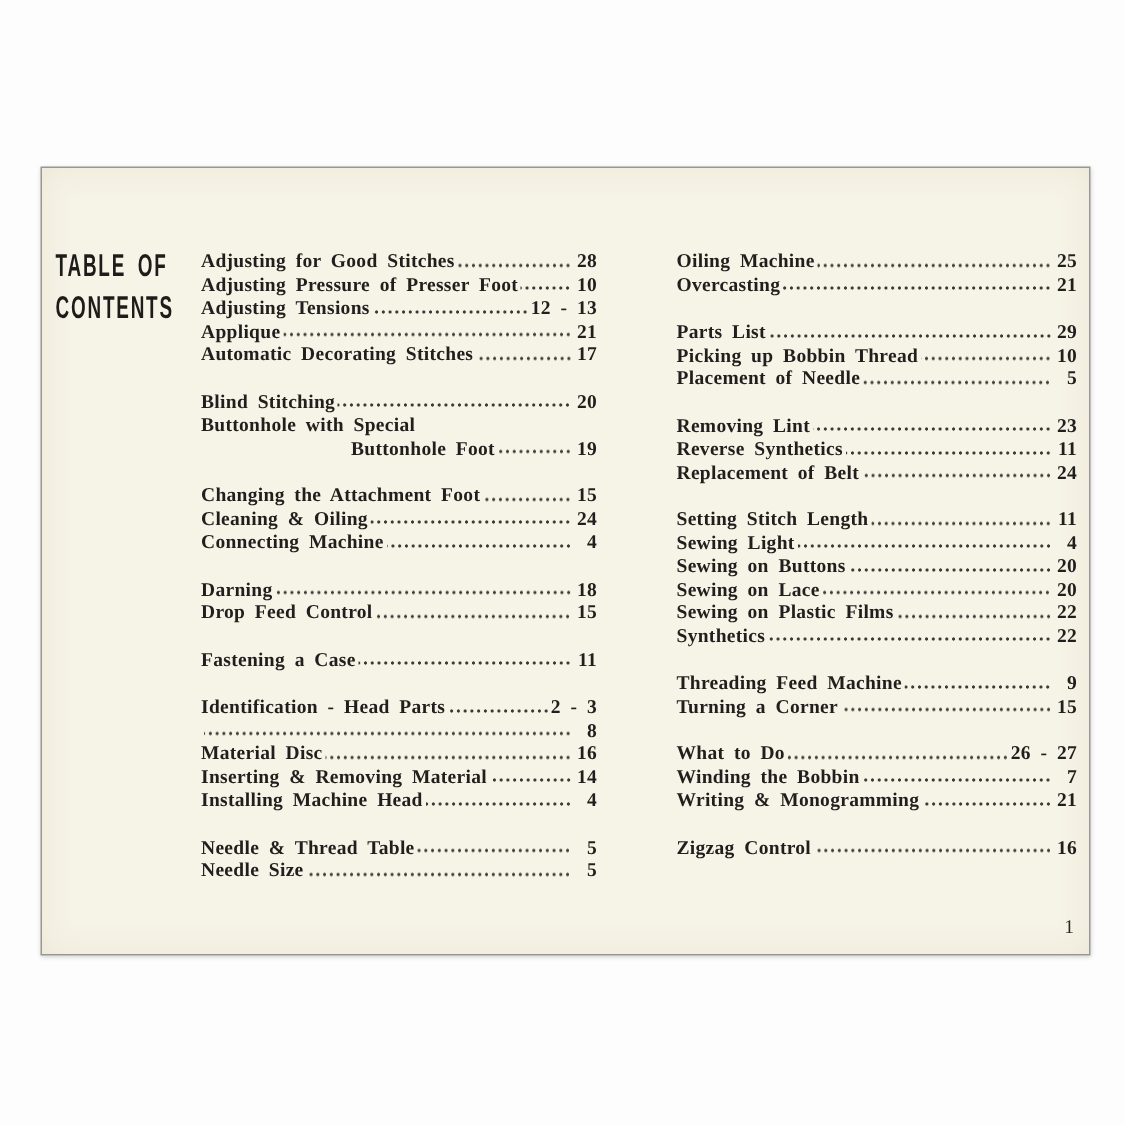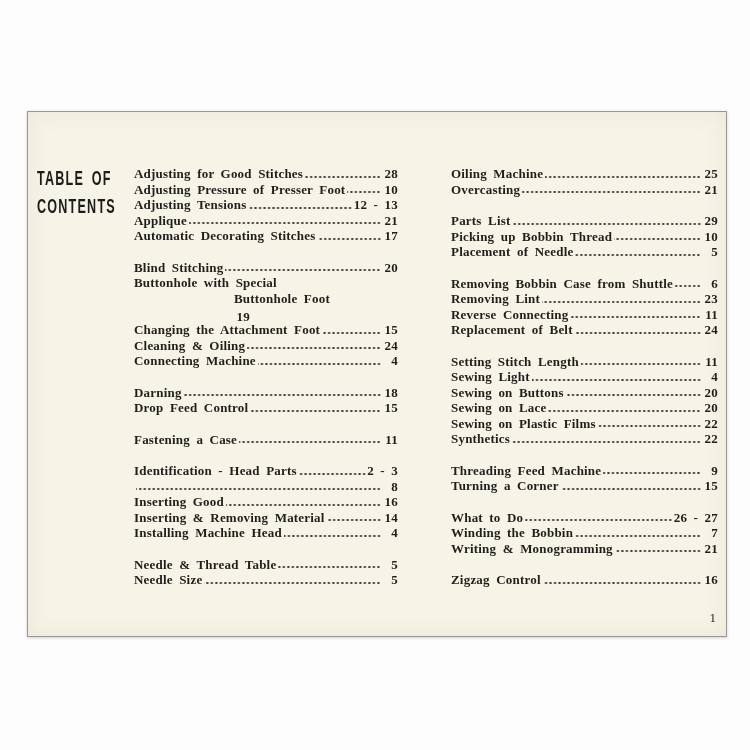--- a/index.html
+++ b/index.html
@@ -43,26 +43,26 @@
     font-size:13px;
     letter-spacing:0.2px;
     word-spacing:3px;
   }
   .col-left{left:106px;width:264px;}
   .col-right{left:423px;width:267px;}
   .group{margin-bottom:16px;}
   .group:last-child{margin-bottom:0;margin-top:12px;}
   .row{
     display:flex;
-    align-items:flex-start;
+    align-items:flex-end;
     height:15.5px;
     line-height:15.5px;
     white-space:nowrap;
   }
-  .row.indent{padding-left:100px;flex-direction:column;}
+  .row.indent{padding-left:100px;}
   .t{flex:0 0 auto;}
   .dots{
     flex:1 1 0;
     min-width:4px;
     align-self:flex-end;
     height:4px;
     margin:0 1px 3px 2px;
     background-image:radial-gradient(circle, #3c3a36 0.9px, rgba(0,0,0,0) 1.25px);
     background-size:4.5px 4px;
     background-repeat:repeat-x;
@@ -173,21 +173,21 @@
           <div class="row">
             <span class="t">Identification - Head Parts</span>
             <span class="dots"></span>
             <span class="p">2 - 3</span>
           </div>
           <div class="row">
             <span class="dots"></span>
             <span class="p">8</span>
           </div>
           <div class="row">
-            <span class="t">Inserting Good</span>
+            <span class="t">Material Disc</span>
             <span class="dots"></span>
             <span class="p">16</span>
           </div>
           <div class="row">
             <span class="t">Inserting &amp; Removing Material</span>
             <span class="dots"></span>
             <span class="p">14</span>
           </div>
           <div class="row">
             <span class="t">Installing Machine Head</span>
@@ -233,31 +233,26 @@
             <span class="p">10</span>
           </div>
           <div class="row">
             <span class="t">Placement of Needle</span>
             <span class="dots"></span>
             <span class="p">5</span>
           </div>
         </div>
         <div class="group">
           <div class="row">
-            <span class="t">Removing Bobbin Case from Shuttle</span>
-            <span class="dots"></span>
-            <span class="p">6</span>
-          </div>
-          <div class="row">
             <span class="t">Removing Lint</span>
             <span class="dots"></span>
             <span class="p">23</span>
           </div>
           <div class="row">
-            <span class="t">Reverse Connecting</span>
+            <span class="t">Reverse Synthetics</span>
             <span class="dots"></span>
             <span class="p">11</span>
           </div>
           <div class="row">
             <span class="t">Replacement of Belt</span>
             <span class="dots"></span>
             <span class="p">24</span>
           </div>
         </div>
         <div class="group">

